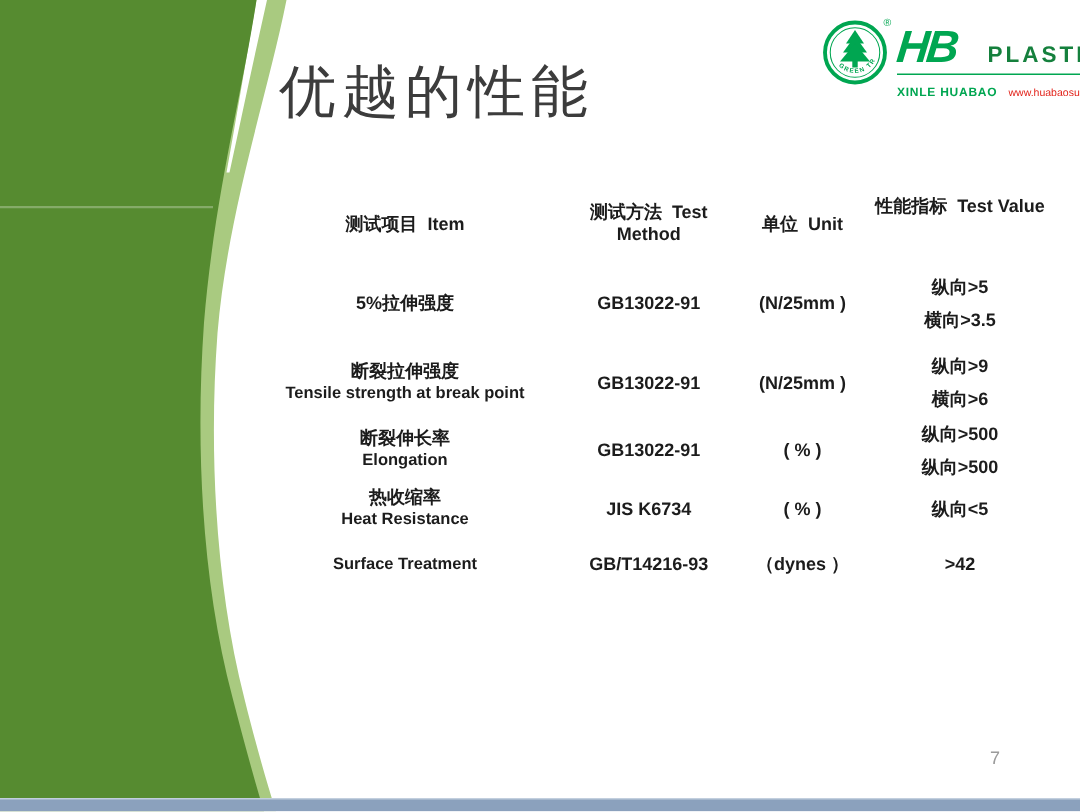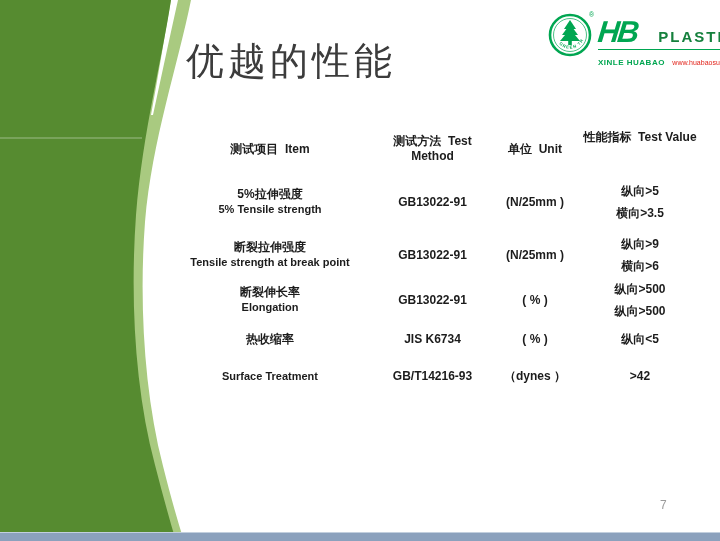--- a/index.html
+++ b/index.html
@@ -105,21 +105,20 @@
         <span><span>单位</span>&nbsp;&nbsp;<span>Unit</span></span>
       </div>
       <div class="cell c-value">
         <span><span>性能指标</span>&nbsp;&nbsp;<span>Test Value</span></span>
       </div>
     </div>
 
     <div class="trow r1">
       <div class="cell c-item">
         <span class="item-cn">5%拉伸强度</span>
-        <span class="item-en">5% Tensile strength</span>
       </div>
       <div class="cell c-method">
           <span class="method-txt">GB13022-91</span>
         </div>
       <div class="cell c-unit">
           <span class="unit-txt">(N/25mm )</span>
         </div>
       <div class="cell c-value">
         <span class="val-line">纵向&gt;5</span>
         <span class="val-line">横向&gt;3.5</span>
@@ -156,20 +155,21 @@
         </div>
       <div class="cell c-value">
         <span class="val-line">纵向&gt;500</span>
         <span class="val-line">纵向&gt;500</span>
       </div>
     </div>
 
     <div class="trow r4">
       <div class="cell c-item">
         <span class="item-cn">热收缩率</span>
+        <span class="item-en">Heat Resistance</span>
       </div>
       <div class="cell c-method">
           <span class="method-txt">JIS K6734</span>
         </div>
       <div class="cell c-unit">
           <span class="unit-txt">( % )</span>
         </div>
       <div class="cell c-value">
         <span class="val-line">纵向&lt;5</span>
       </div>

